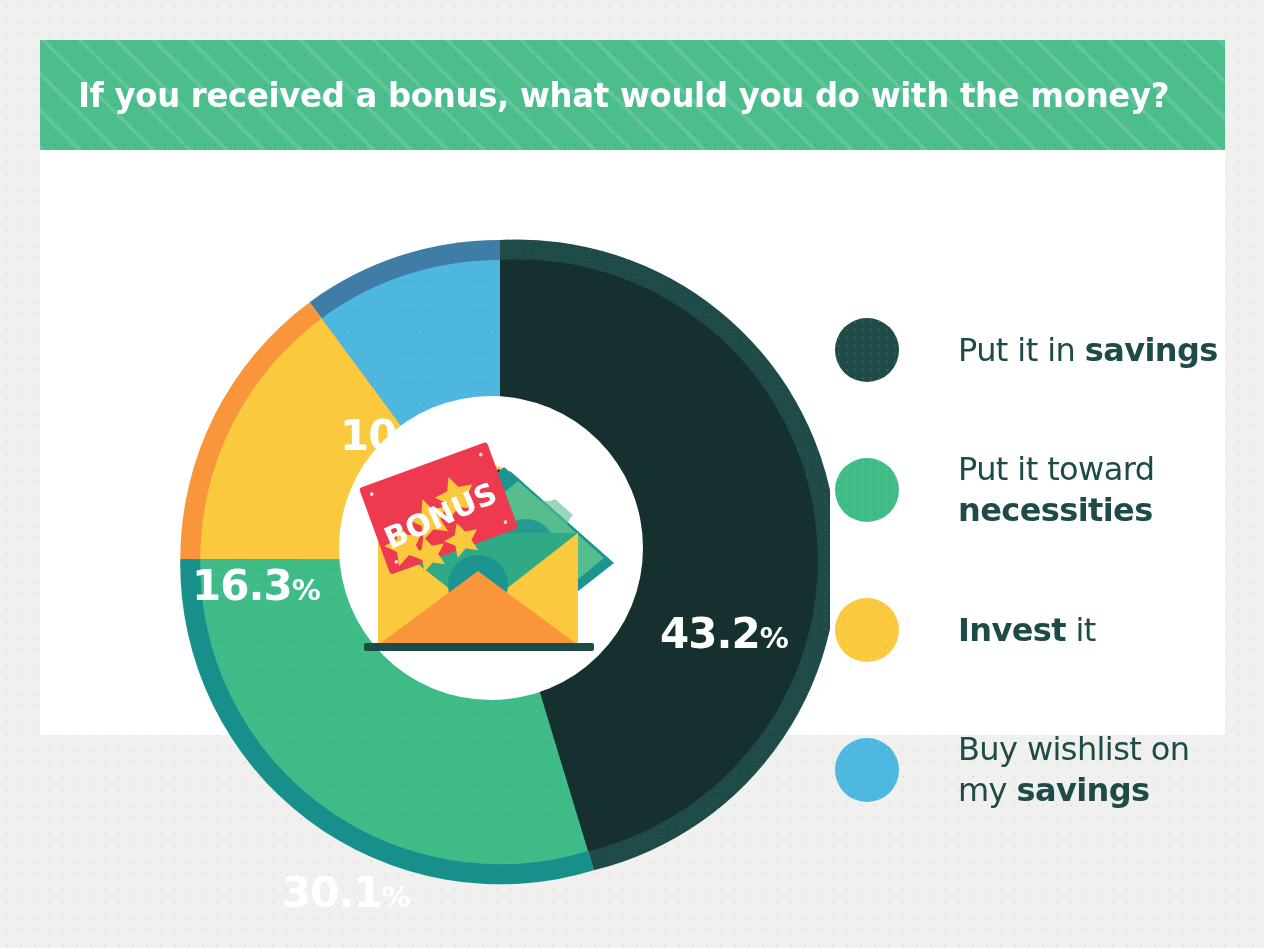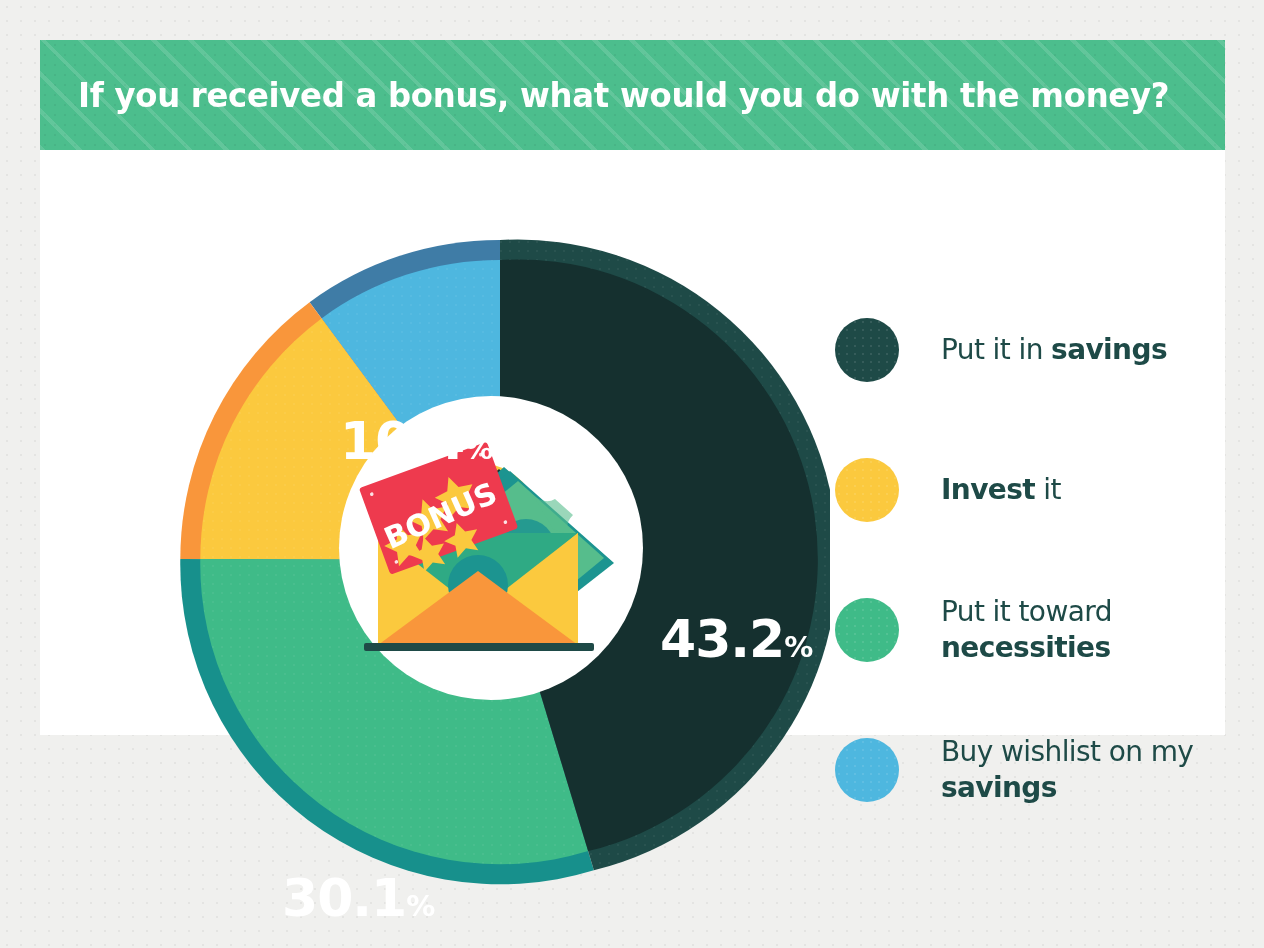--- a/index.html
+++ b/index.html
@@ -75,21 +75,21 @@
 
   .slice-label {
     position: absolute;
     color: #ffffff;
     font-weight: bold;
     font-family: "DejaVu Sans", sans-serif;
     white-space: nowrap;
     letter-spacing: -1px;
     line-height: 1;
   }
-  .slice-label .num { font-size: 52px; }
+  .slice-label .num { font-size: 42px; }
   .slice-label .pct { font-size: 29px; }
 
   #label-savings     { left: 620px; top: 463px; }
   #label-necessities { left: 242px; top: 722px; }
   #label-invest      { left: 152px; top: 415px; }
   #label-wishlist    { left: 300px; top: 265px; }
 
   
   #center-art {
     position: absolute;
@@ -114,23 +114,23 @@
   }
   .legend-dot {
     width: 64px;
     height: 64px;
     border-radius: 50%;
     flex: 0 0 64px;
     background-image: radial-gradient(circle, rgba(255,255,255,0.10) 1px, transparent 1.2px);
     background-size: 8px 8px;
   }
   .legend-text {
-    margin-left: 42px;
+    margin-left: 59px;
     color: #1e4a47;
-    font-size: 28px;
+    font-size: 32px;
     line-height: 1.28;
     font-family: "DejaVu Sans", sans-serif;
     letter-spacing: -0.6px;
   }
   .legend-text b { font-weight: bold; }
   .legend-text span.thin { font-weight: normal; }
 </style>
 </head>
 <body>
 
@@ -223,46 +223,49 @@
     </svg>
 
     <div class="slice-label" id="label-savings">
       <span class="num">43.2</span><span class="pct">%</span>
     </div>
 
     <div class="slice-label" id="label-necessities">
       <span class="num">30.1</span><span class="pct">%</span>
     </div>
 
+    <div class="slice-label" id="label-invest">
+      <span class="num">16.3</span><span class="pct">%</span>
+    </div>
 
     <div class="slice-label" id="label-wishlist">
       <span class="num">10.4</span><span class="pct">%</span>
     </div>
   </div>
 
   <div id="legend">
 
     <div class="legend-item">
       <div class="legend-dot" style="background-color: rgb(30, 74, 71);"></div>
       <div class="legend-text">
         <span class="thin">Put it in </span><b>savings</b><span class="thin"></span>
       </div>
     </div>
 
     <div class="legend-item">
+      <div class="legend-dot" style="background-color: rgb(63, 187, 136);"></div>
+      <div class="legend-text">
+        <span class="thin">Put it toward </span><b>necessities</b><span class="thin"></span>
+      </div>
+    </div>
+
+    <div class="legend-item">
       <div class="legend-dot" style="background-color: rgb(251, 201, 62);"></div>
       <div class="legend-text">
         <span class="thin"></span><b>Invest</b><span class="thin"> it</span>
-      </div>
-    </div>
-
-    <div class="legend-item">
-      <div class="legend-dot" style="background-color: rgb(63, 187, 136);"></div>
-      <div class="legend-text">
-        <span class="thin">Put it toward </span><b>necessities</b><span class="thin"></span>
       </div>
     </div>
 
     <div class="legend-item">
       <div class="legend-dot" style="background-color: rgb(78, 183, 223);"></div>
       <div class="legend-text">
         <span class="thin">Buy wishlist on my </span><b>savings</b><span class="thin"></span>
       </div>
     </div>
 

